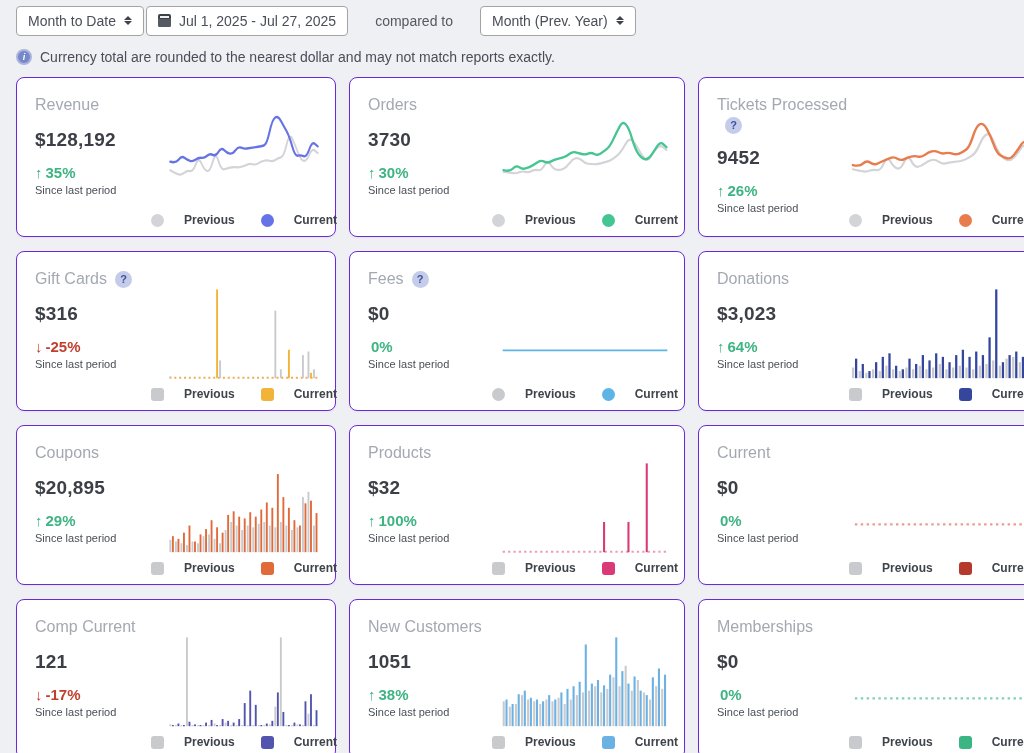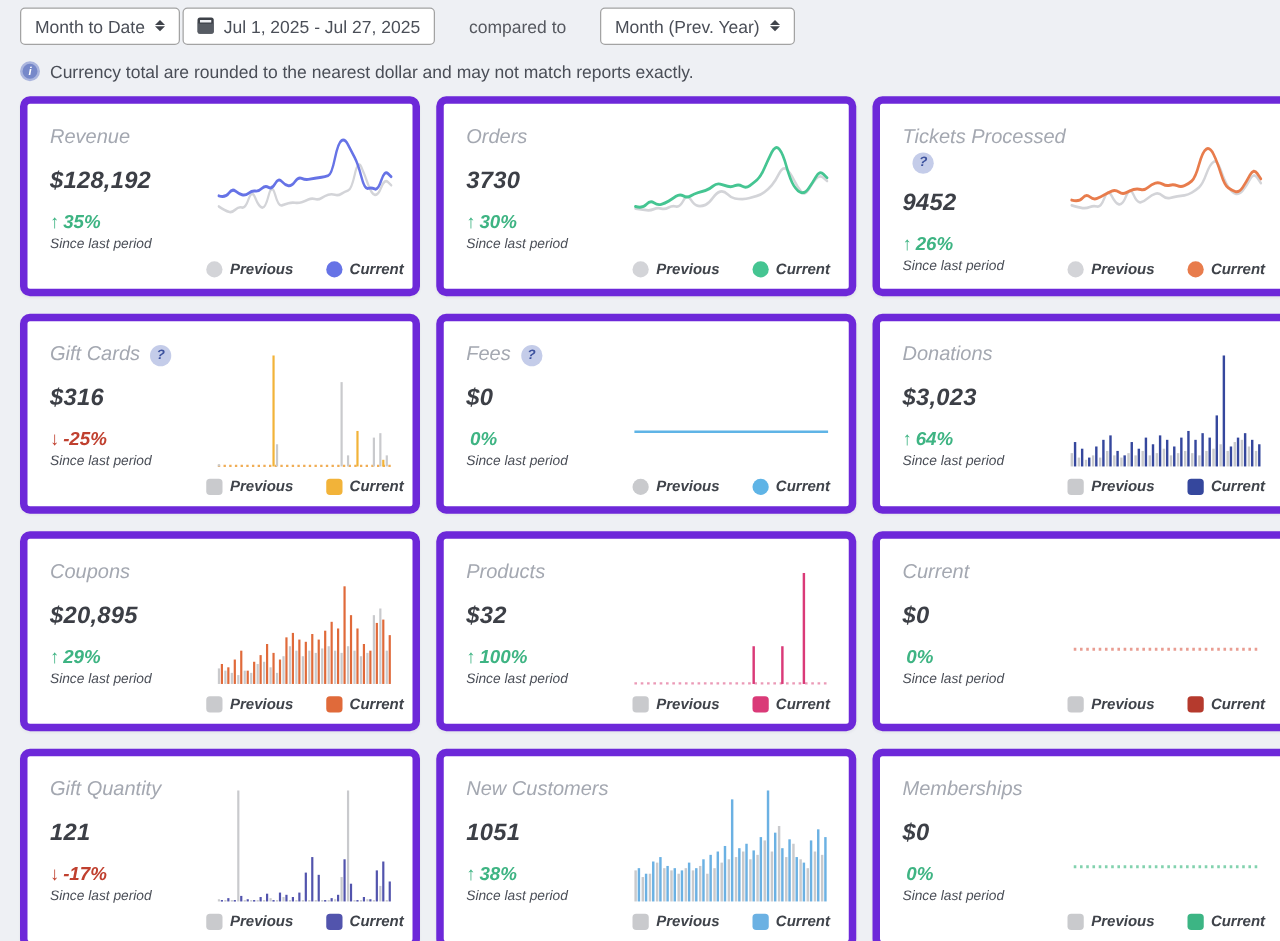--- a/index.html
+++ b/index.html
@@ -34,38 +34,38 @@
     color:#fff; font-size:9px; font-weight:bold; font-style:italic;
     display:inline-flex; align-items:center; justify-content:center; flex:none;
   }
   
   .grid {
     margin:8px 6px 0 16px;
     display:grid; grid-template-columns:320px 336px 1fr;
     grid-auto-rows:160px; gap:14px 13px;
   }
   .card {
-    background:#fff; border:6px solid #6d28d9; border-radius:8px;
+    background:#fff; border:1px solid #6d28d9; border-radius:8px;
     box-shadow:0 1px 2px rgba(40,45,60,.05);
-    padding:10px 14px 8px 18px; display:flex;font-style:italic;
+    padding:10px 14px 8px 18px; display:flex;
   }
   .card-info { width:132px; flex:none; padding-top:6px; }
   .card-title { font-size:16px; color:#a4a8b1; font-weight:500; line-height:1.4; }
   .help-icon {
     width:17px; height:17px; border-radius:50%; background:#c4cce9; color:#3d529e;
     font-size:11px; font-weight:bold; display:inline-flex; align-items:center; justify-content:center;
     vertical-align:1px; margin-left:8px; cursor:pointer;
   }
   .card-value { font-size:19px; font-weight:bold; color:#3c3f46; margin-top:13px; letter-spacing:.2px; }
   .card-delta { margin-top:13px; font-size:15px; font-weight:bold; display:flex; align-items:center; gap:3px; }
   .card-since { font-size:11px; color:#4a4e57; margin-top:2px; line-height:1.28; width:88px; }
   .card-chart { flex:1; min-width:0; display:flex; flex-direction:column; justify-content:flex-end; }
   .card-chart svg { width:100%; height:102px; display:block; }
   .legend { display:flex; justify-content:center; gap:26px; margin-top:5px; font-size:12px; color:#3f434a; font-weight:600; height:16px; align-items:center; }
-  .legend-item { display:flex; align-items:center; gap:6px; white-space:nowrap; }
+  .legend-item { display:flex; align-items:center; gap:20px; white-space:nowrap; }
   .marker { width:13px; height:13px; display:inline-block; background:#cfd0d2; flex:none; }
 </style>
 </head>
 <body>
 
 <div class="topbar">
   <div class="ctrl-box">
     <span>Month to Date</span>
     <span class="updown">
         <i class="up"></i>
@@ -453,21 +453,21 @@
         <span class="legend-item">
             <span class="marker" style="background: rgb(181, 58, 45); border-radius: 3px;"></span>
             <span>Current</span>
           </span>
       </div>
     </div>
   </div>
 
   <div class="card">
     <div class="card-info">
-      <div><span class="card-title">Gift Quantity</span></div>
+      <div><span class="card-title">Comp Current</span></div>
       <div class="card-value">121</div>
       <div class="card-delta" style="color: rgb(192, 64, 47);">
         <span>↓</span>
         <span>-17%</span>
       </div>
       <div class="card-since">Since last period</div>
     </div>
     <div class="card-chart">
       <svg preserveAspectRatio="none" viewBox="0 0 190 108">
           <rect x="3" y="103.12" width="2.317037037037037" height="1.88" fill="#c9cacd"></rect>

